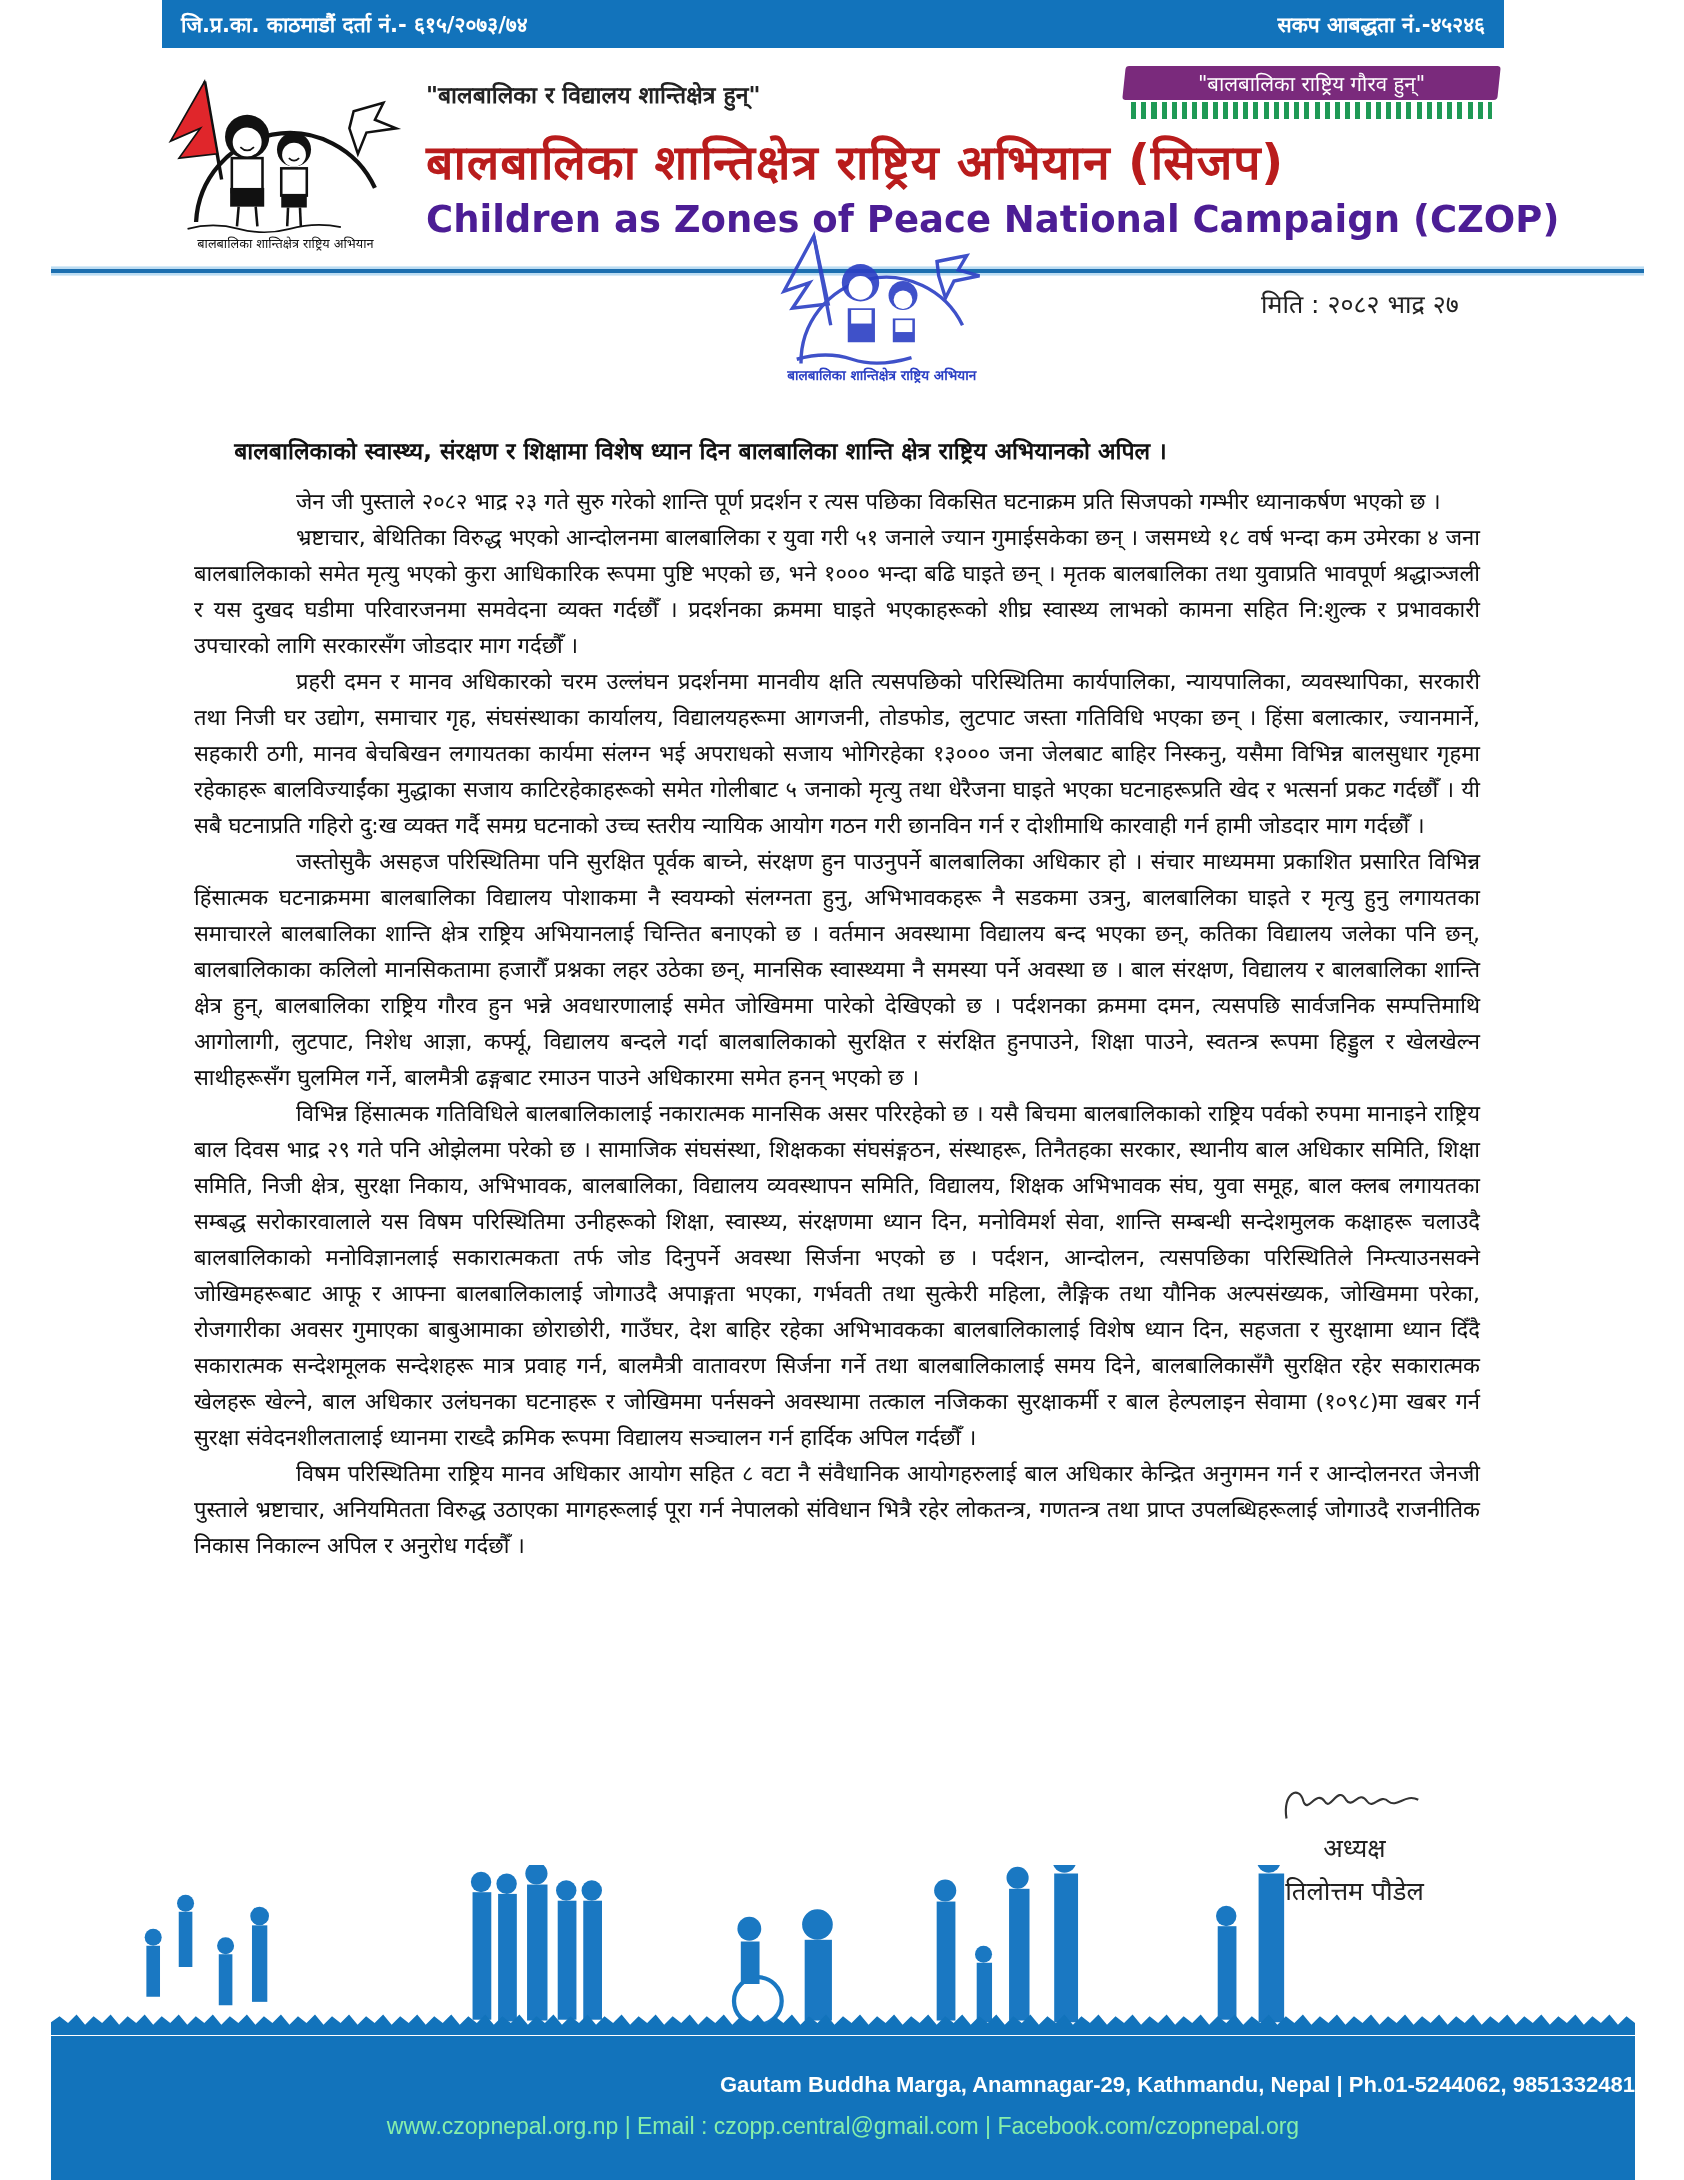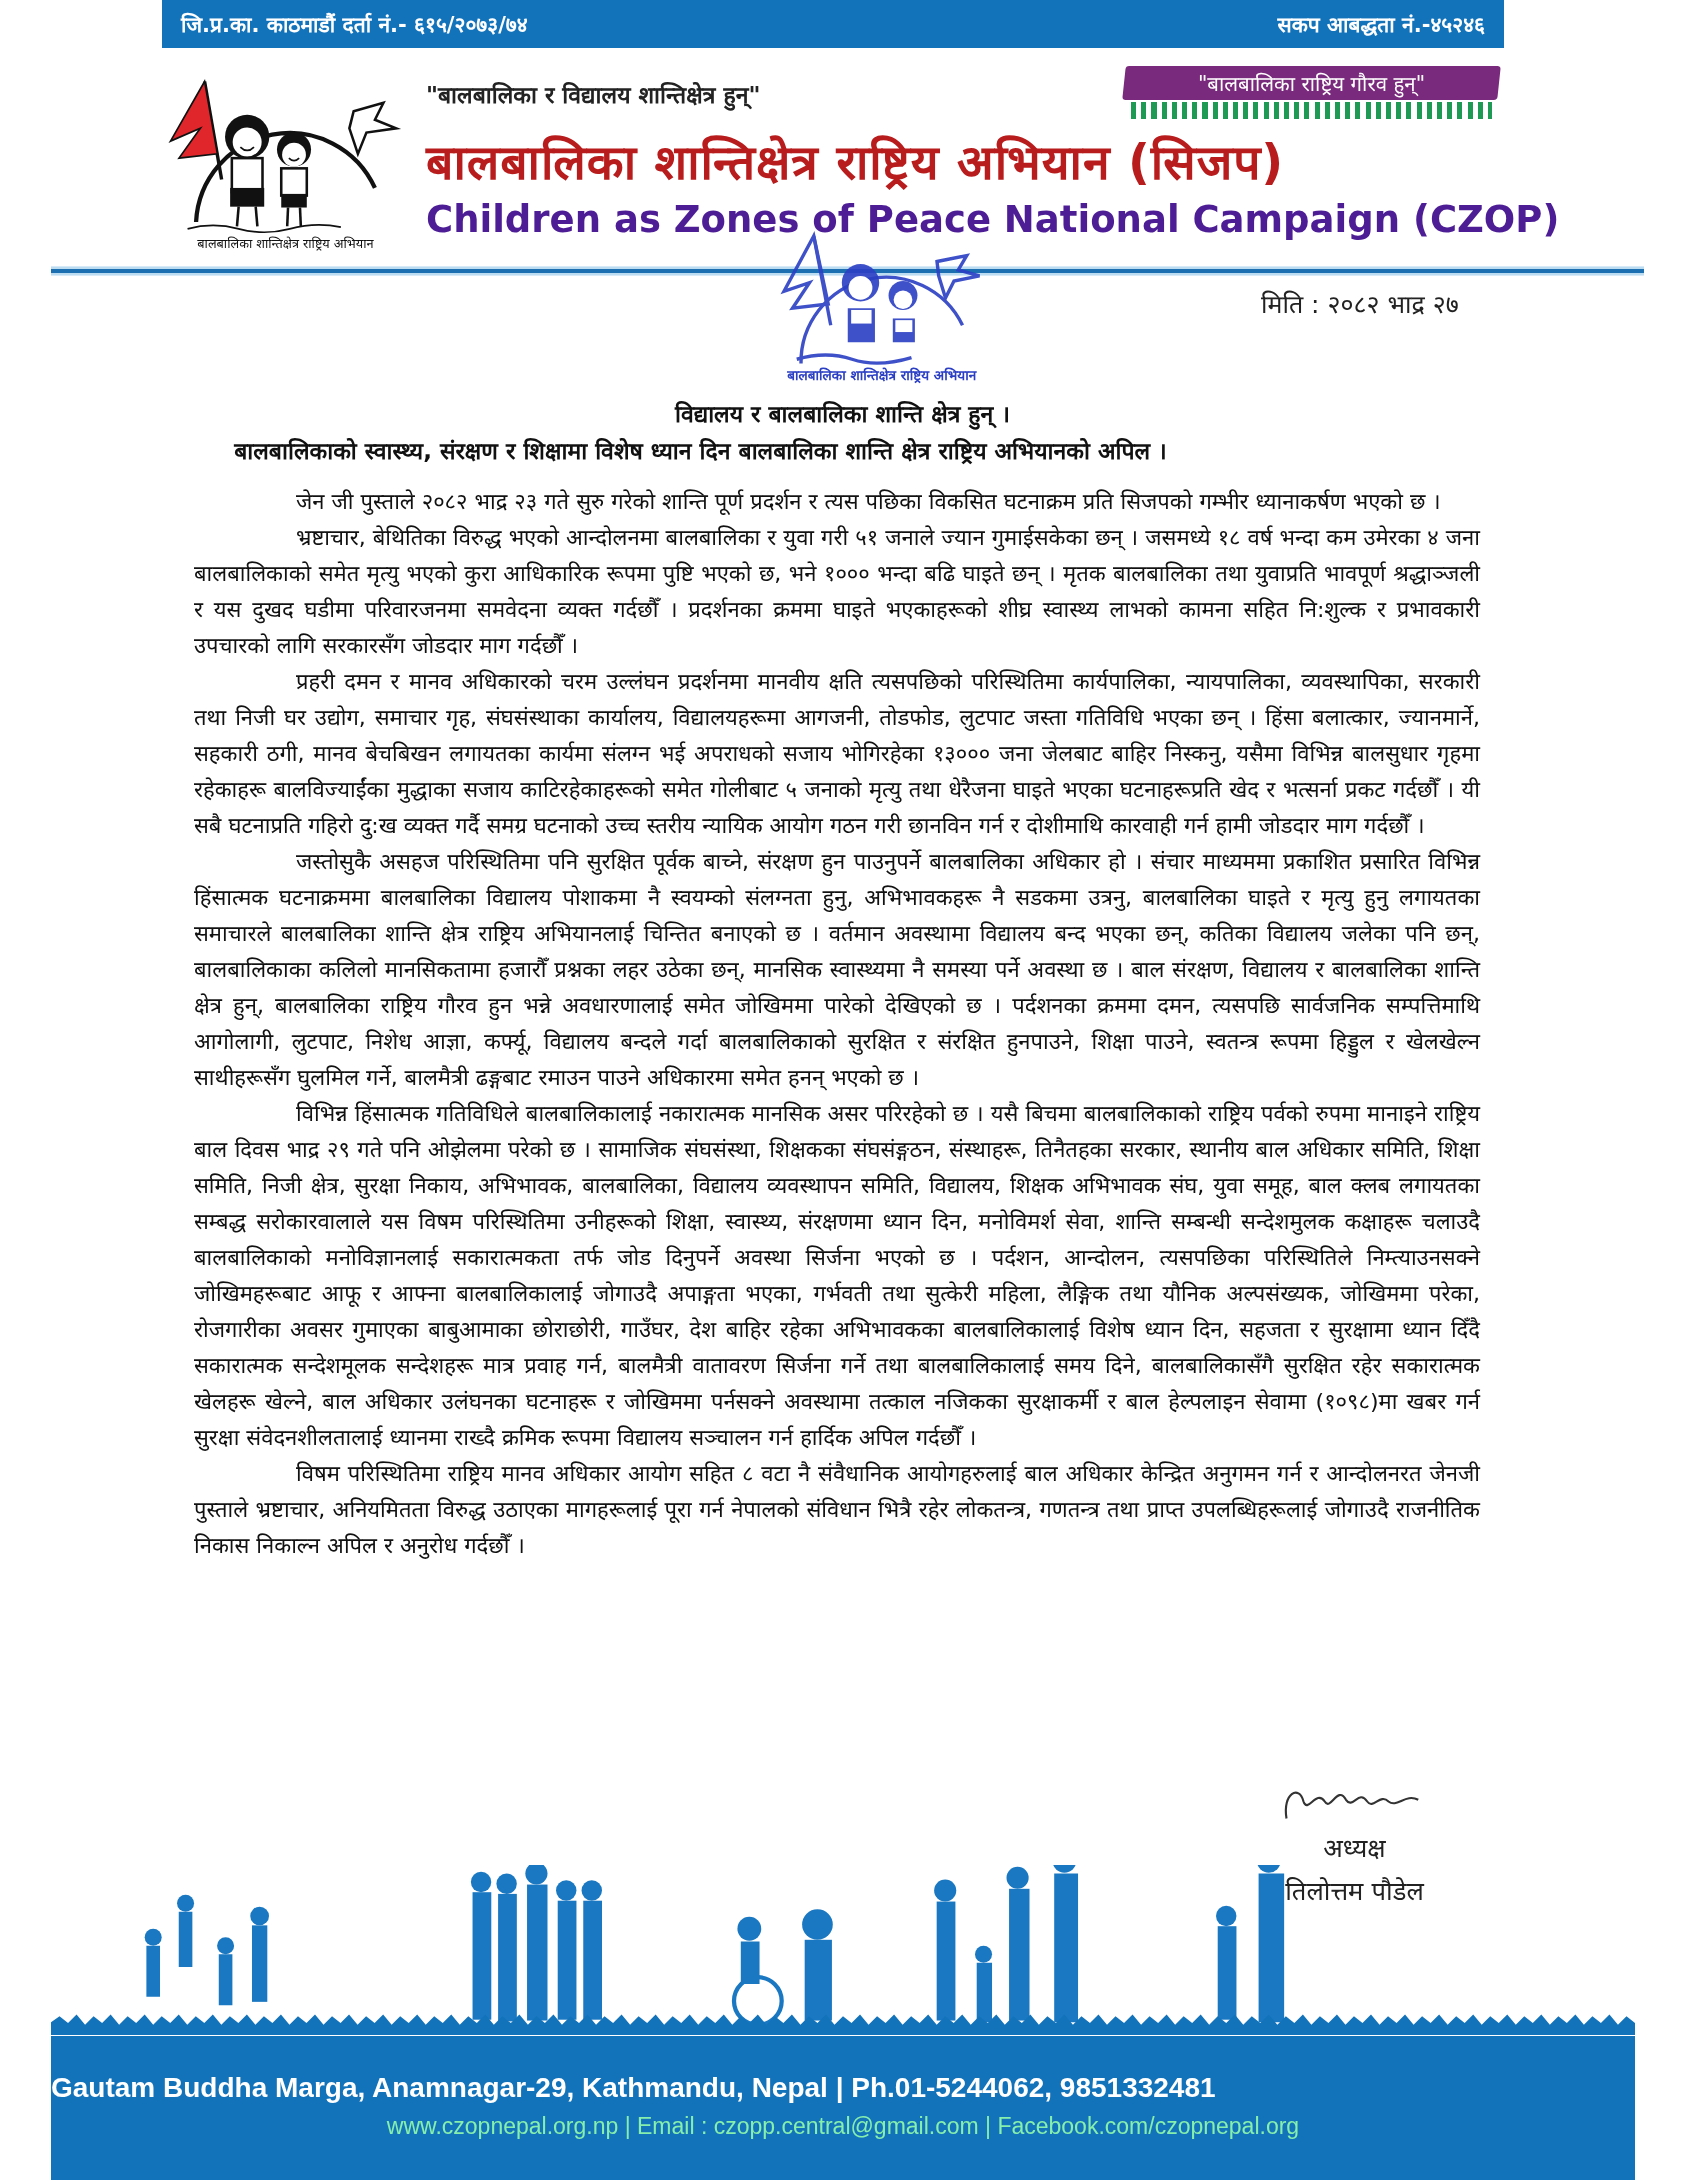--- a/index.html
+++ b/index.html
@@ -51,22 +51,22 @@
   
   .sig-left { position: absolute; left: 194px; top: 1789px; }
   .sig-right { position: absolute; left: 1278px; top: 1776px; text-align: center; }
   .sig-scribble { width: 153px; height: 51px; display: block; }
   .sig-title, .sig-name { font-family: "DejaVu Sans", sans-serif; font-size: 25.6px; color: #222; line-height: 43px; }
   .sig-right .sig-title, .sig-right .sig-name { text-align: center; }
 
   
   .silhouettes { position: absolute; left: 51px; top: 1865px; width: 1584px; height: 170px; }
   .footer { position: absolute; left: 51px; top: 2036px; width: 1584px; height: 145px; background: #1273bb; }
-  .footer .line1 { position: absolute; left: 0; width: 100%; top: 36px; text-align: left; color: #fff;
-                   font-family: "Liberation Sans", sans-serif; font-weight: bold; font-size: 28px; }
+  .footer .line1 { position: absolute; left: 0; width: 100%; top: 36px; text-align: right; color: #fff;
+                   font-family: "Liberation Sans", sans-serif; font-weight: bold; font-size: 22px; }
   .footer .line2 { position: absolute; left: 0; width: 100%; top: 77px; text-align: center; color: #86efac;
                    font-family: "Liberation Sans", sans-serif; font-size: 23px; }
 </style>
 </head>
 <body>
 
 <div class="page">
 
   <div class="topbar">
     <span>जि.प्र.का. काठमाडौं दर्ता नं.- ६१५/२०७३/७४</span>
@@ -127,21 +127,20 @@
       <circle cx="110" cy="76" r="14"></circle>
       <rect x="99" y="102" width="24" height="16"></rect>
       <circle cx="160" cy="90" r="11"></circle>
       <rect x="151" y="114" width="20" height="14"></rect>
     </g>
     <text x="135" y="184" text-anchor="middle" font-size="16" font-weight="bold" font-family="DejaVu Sans, sans-serif" fill="#2b3fc4">बालबालिका शान्तिक्षेत्र राष्ट्रिय अभियान</text>
   </svg>
 
   <div class="date">मिति : २०८२ भाद्र २७</div>
 
-  <div class="title1">विद्यालय र बालबालिका शान्ति क्षेत्र हुन् ।</div>
   <div class="title2">बालबालिकाको स्वास्थ्य, संरक्षण र शिक्षामा विशेष ध्यान दिन बालबालिका शान्ति क्षेत्र राष्ट्रिय अभियानको अपिल ।</div>
 
   <div class="body">
     <p>जेन जी पुस्ताले २०८२ भाद्र २३ गते सुरु गरेको शान्ति पूर्ण प्रदर्शन र त्यस पछिका विकसित घटनाक्रम प्रति सिजपको गम्भीर ध्यानाकर्षण भएको छ ।</p>
     <p>भ्रष्टाचार, बेथितिका विरुद्ध भएको आन्दोलनमा बालबालिका र युवा गरी ५१ जनाले ज्यान गुमाईसकेका छन् । जसमध्ये १८ वर्ष भन्दा कम उमेरका ४ जना बालबालिकाको समेत मृत्यु भएको कुरा आधिकारिक रूपमा पुष्टि भएको छ, भने १००० भन्दा बढि घाइते छन् । मृतक बालबालिका तथा युवाप्रति भावपूर्ण श्रद्धाञ्जली र यस दुखद घडीमा परिवारजनमा समवेदना व्यक्त गर्दछौँ । प्रदर्शनका क्रममा घाइते भएकाहरूको शीघ्र स्वास्थ्य लाभको कामना सहित नि:शुल्क र प्रभावकारी उपचारको लागि सरकारसँग जोडदार माग गर्दछौँ ।</p>
     <p>प्रहरी दमन र मानव अधिकारको चरम उल्लंघन प्रदर्शनमा मानवीय क्षति त्यसपछिको परिस्थितिमा कार्यपालिका, न्यायपालिका, व्यवस्थापिका, सरकारी तथा निजी घर उद्योग, समाचार गृह, संघसंस्थाका कार्यालय, विद्यालयहरूमा आगजनी, तोडफोड, लुटपाट जस्ता गतिविधि भएका छन् । हिंसा बलात्कार, ज्यानमार्ने, सहकारी ठगी, मानव बेचबिखन लगायतका कार्यमा संलग्न भई अपराधको सजाय भोगिरहेका १३००० जना जेलबाट बाहिर निस्कनु, यसैमा विभिन्न बालसुधार गृहमा रहेकाहरू बालविज्याईंका मुद्धाका सजाय काटिरहेकाहरूको समेत गोलीबाट ५ जनाको मृत्यु तथा धेरैजना घाइते भएका घटनाहरूप्रति खेद र भत्सर्ना प्रकट गर्दछौँ । यी सबै घटनाप्रति गहिरो दु:ख व्यक्त गर्दै समग्र घटनाको उच्च स्तरीय न्यायिक आयोग गठन गरी छानविन गर्न र दोशीमाथि कारवाही गर्न हामी जोडदार माग गर्दछौँ ।</p>
     <p>जस्तोसुकै असहज परिस्थितिमा पनि सुरक्षित पूर्वक बाच्ने, संरक्षण हुन पाउनुपर्ने बालबालिका अधिकार हो । संचार माध्यममा प्रकाशित प्रसारित विभिन्न हिंसात्मक घटनाक्रममा बालबालिका विद्यालय पोशाकमा नै स्वयम्को संलग्नता हुनु, अभिभावकहरू नै सडकमा उत्रनु, बालबालिका घाइते र मृत्यु हुनु लगायतका समाचारले बालबालिका शान्ति क्षेत्र राष्ट्रिय अभियानलाई चिन्तित बनाएको छ । वर्तमान अवस्थामा विद्यालय बन्द भएका छन्, कतिका विद्यालय जलेका पनि छन्, बालबालिकाका कलिलो मानसिकतामा हजारौँ प्रश्नका लहर उठेका छन्, मानसिक स्वास्थ्यमा नै समस्या पर्ने अवस्था छ । बाल संरक्षण, विद्यालय र बालबालिका शान्ति क्षेत्र हुन्, बालबालिका राष्ट्रिय गौरव हुन भन्ने अवधारणालाई समेत जोखिममा पारेको देखिएको छ । पर्दशनका क्रममा दमन, त्यसपछि सार्वजनिक सम्पत्तिमाथि आगोलागी, लुटपाट, निशेध आज्ञा, कर्फ्यू, विद्यालय बन्दले गर्दा बालबालिकाको सुरक्षित र संरक्षित हुनपाउने, शिक्षा पाउने, स्वतन्त्र रूपमा हिड्डुल र खेलखेल्न साथीहरूसँग घुलमिल गर्ने, बालमैत्री ढङ्गबाट रमाउन पाउने अधिकारमा समेत हनन् भएको छ ।</p>
     <p>विभिन्न हिंसात्मक गतिविधिले बालबालिकालाई नकारात्मक मानसिक असर परिरहेको छ । यसै बिचमा बालबालिकाको राष्ट्रिय पर्वको रुपमा मानाइने राष्ट्रिय बाल दिवस भाद्र २९ गते पनि ओझेलमा परेको छ । सामाजिक संघसंस्था, शिक्षकका संघसंङ्गठन, संस्थाहरू, तिनैतहका सरकार, स्थानीय बाल अधिकार समिति, शिक्षा समिति, निजी क्षेत्र, सुरक्षा निकाय, अभिभावक, बालबालिका, विद्यालय व्यवस्थापन समिति, विद्यालय, शिक्षक अभिभावक संघ, युवा समूह, बाल क्लब लगायतका सम्बद्ध सरोकारवालाले यस विषम परिस्थितिमा उनीहरूको शिक्षा, स्वास्थ्य, संरक्षणमा ध्यान दिन, मनोविमर्श सेवा, शान्ति सम्बन्धी सन्देशमुलक कक्षाहरू चलाउदै बालबालिकाको मनोविज्ञानलाई सकारात्मकता तर्फ जोड दिनुपर्ने अवस्था सिर्जना भएको छ । पर्दशन, आन्दोलन, त्यसपछिका परिस्थितिले निम्त्याउनसक्ने जोखिमहरूबाट आफू र आफ्ना बालबालिकालाई जोगाउदै अपाङ्गता भएका, गर्भवती तथा सुत्केरी महिला, लैङ्गिक तथा यौनिक अल्पसंख्यक, जोखिममा परेका, रोजगारीका अवसर गुमाएका बाबुआमाका छोराछोरी, गाउँघर, देश बाहिर रहेका अभिभावकका बालबालिकालाई विशेष ध्यान दिन, सहजता र सुरक्षामा ध्यान दिँदै सकारात्मक सन्देशमूलक सन्देशहरू मात्र प्रवाह गर्न, बालमैत्री वातावरण सिर्जना गर्ने तथा बालबालिकालाई समय दिने, बालबालिकासँगै सुरक्षित रहेर सकारात्मक खेलहरू खेल्ने, बाल अधिकार उलंघनका घटनाहरू र जोखिममा पर्नसक्ने अवस्थामा तत्काल नजिकका सुरक्षाकर्मी र बाल हेल्पलाइन सेवामा (१०९८)मा खबर गर्न सुरक्षा संवेदनशीलतालाई ध्यानमा राख्दै क्रमिक रूपमा विद्यालय सञ्चालन गर्न हार्दिक अपिल गर्दछौँ ।</p>
     <p>विषम परिस्थितिमा राष्ट्रिय मानव अधिकार आयोग सहित ८ वटा नै संवैधानिक आयोगहरुलाई बाल अधिकार केन्द्रित अनुगमन गर्न र आन्दोलनरत जेनजी पुस्ताले भ्रष्टाचार, अनियमितता विरुद्ध उठाएका मागहरूलाई पूरा गर्न नेपालको संविधान भित्रै रहेर लोकतन्त्र, गणतन्त्र तथा प्राप्त उपलब्धिहरूलाई जोगाउदै राजनीतिक निकास निकाल्न अपिल र अनुरोध गर्दछौँ ।</p>
   </div>

